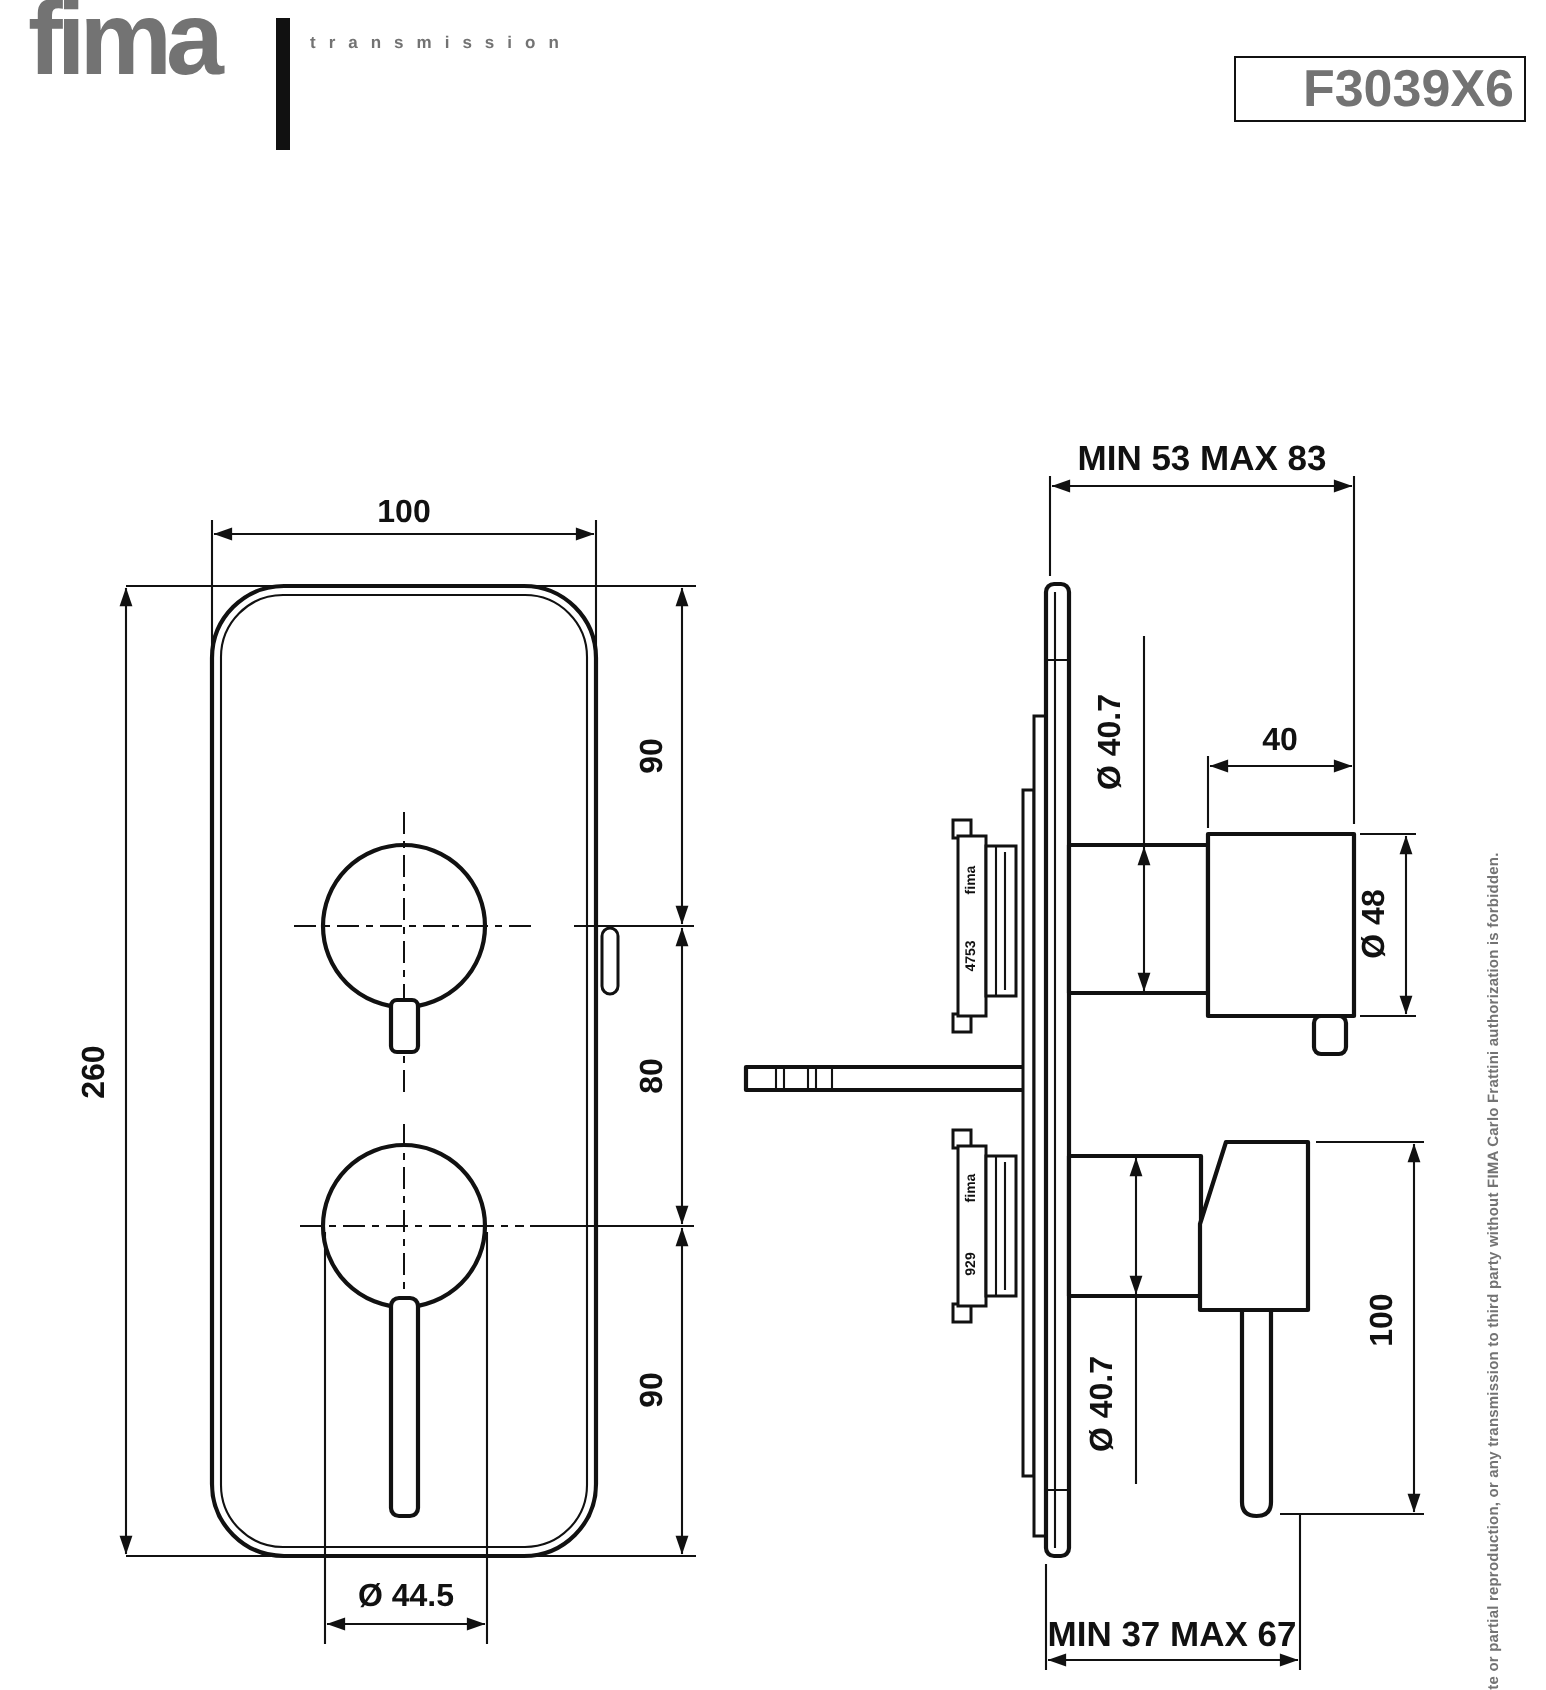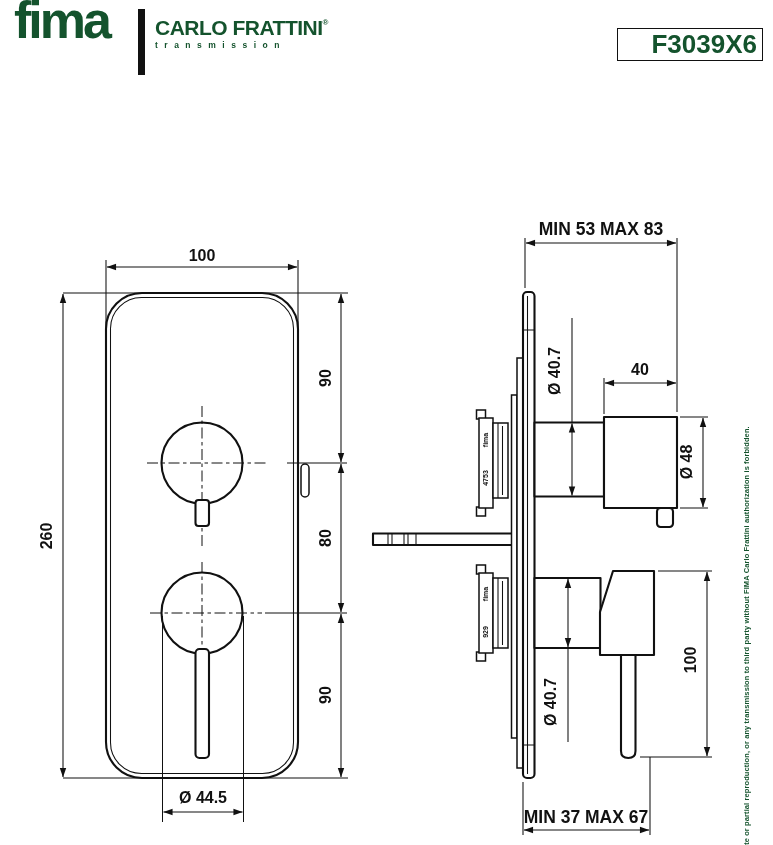--- a/index.html
+++ b/index.html
@@ -1,17 +1,17 @@
 <!DOCTYPE html>
 <html><head>
 <meta charset="utf-8">
 <style>
   html,body{margin:0;padding:0;background:#e8e8e8;}
   .screen{position:relative;width:773px;height:845px;background:#ffffff;overflow:hidden;
-          font-family:"Liberation Sans",sans-serif;color:#14532d;}
+          font-family:"Liberation Sans",sans-serif;color:#737373;}
   
   .logo{position:absolute;left:14px;top:0;height:80px;}
   .fima-word{position:absolute;left:0;top:-10px;font-size:52px;font-weight:700;letter-spacing:-3px;}
   .logo-bar{position:absolute;left:124px;top:9px;width:7px;height:66px;background:#111;}
   .logo-right{position:absolute;left:141px;top:16px;white-space:nowrap;}
   .cf-line{font-size:21px;font-weight:700;letter-spacing:-0.5px;}
   .cf-line sup{font-size:8px;vertical-align:10px;}
   .sub-line{font-size:8.5px;font-weight:700;letter-spacing:6.5px;margin-top:0px;}
   .code-box{position:absolute;left:617px;top:28px;width:146px;height:33px;border:1.6px solid #111;
             box-sizing:border-box;text-align:right;font-size:26px;font-weight:700;line-height:30px;
@@ -33,21 +33,20 @@
 </style>
 </head>
 <body>
 
 <div class="screen">
 
   <div class="logo">
     <div class="fima-word">fima</div>
     <div class="logo-bar"></div>
     <div class="logo-right">
-      <div class="cf-line"><span>CARLO FRATTINI</span><sup>®</sup></div>
       <div class="sub-line">transmission</div>
     </div>
   </div>
   <div class="code-box"><span>F3039X6</span></div>
 
   <svg class="drawing" width="773" height="845" viewBox="0 0 773 845">
     <defs>
       <marker id="arr" viewBox="0 0 10 10" refX="9.6" refY="5" markerWidth="11" markerHeight="9" orient="auto-start-reverse">
           <path d="M0,1.6 L9.8,5 L0,8.4 Z" fill="#111"></path>
         </marker>

